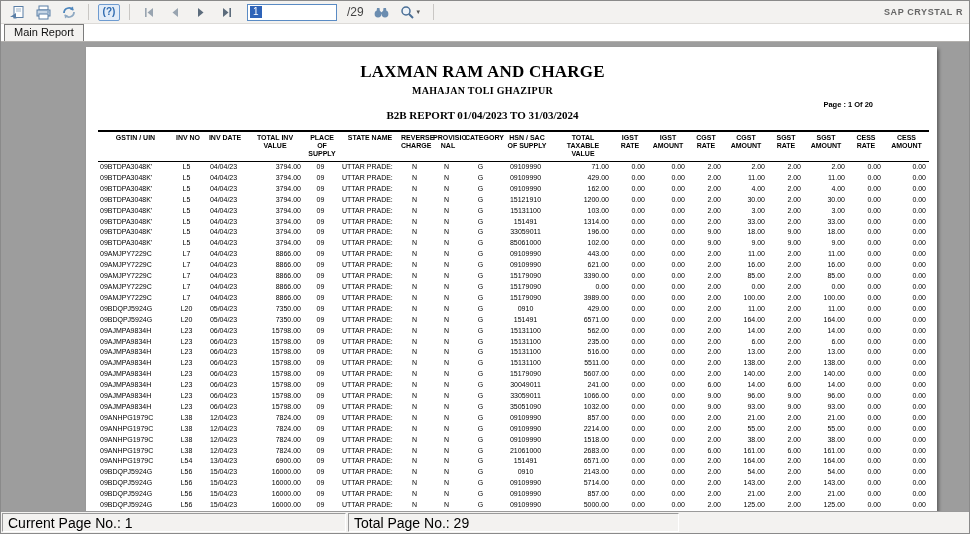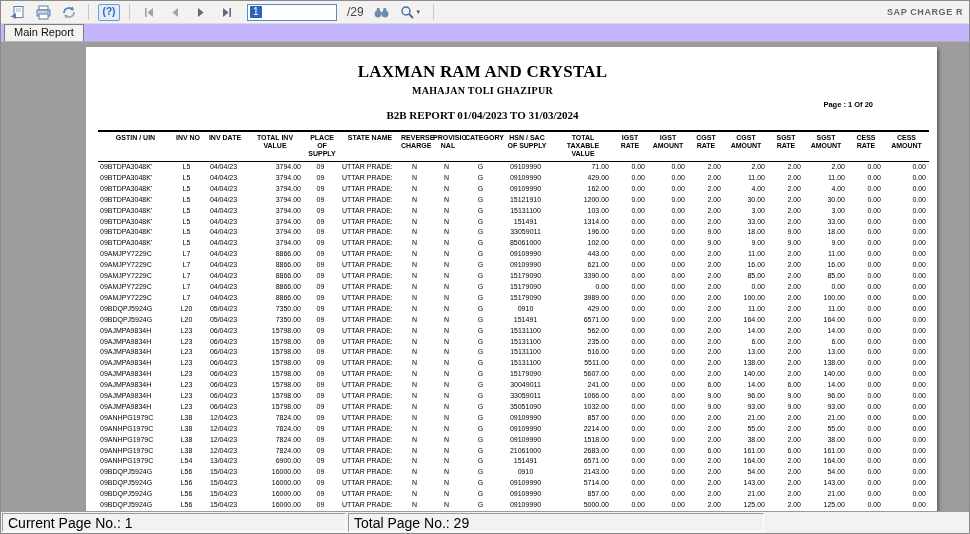--- a/index.html
+++ b/index.html
@@ -32,21 +32,21 @@
     background:#2e63b8;color:#fff;font-size:10px;line-height:12px;padding:0 3px;
   }
   .page-total{font-size:12px;color:#444;margin:0 2px 0 4px;}
   .caret{font-size:6px;color:#555;margin-left:1px;}
   .brand{
     margin-left:auto;font-size:9px;font-weight:bold;color:#666;
     letter-spacing:.6px;white-space:nowrap;overflow:hidden;max-width:102px;
   }
   
   .tabstrip{
-    position:absolute;top:23px;left:0;right:0;height:17px;background:#c4b5fd;
+    position:absolute;top:23px;left:0;right:0;height:17px;background:#ffffff;
     border-bottom:1px solid #b3b1ae;
   }
   .tab{
     position:absolute;left:3px;bottom:0;height:15px;padding:1px 9px 0 9px;
     background:#f3f2f0;border:1px solid #7c7c7c;border-bottom:none;
     font-size:11px;color:#111;cursor:pointer;
   }
   
   .content{position:absolute;top:41px;left:0;right:0;bottom:21px;background:#9d9d9d;overflow:hidden;}
   .page{
@@ -88,21 +88,21 @@
   
   .statusbar{
     position:absolute;left:0;right:0;bottom:0;height:21px;background:#f3f2f0;
     border-top:1px solid #9a9a9a;display:flex;align-items:stretch;z-index:10;
   }
   .scell{
     margin:1px;border:1px solid;border-color:#9a9a9a #ffffff #ffffff #9a9a9a;
     font-size:14px;color:#000;padding:1px 5px;display:flex;align-items:center;
     box-sizing:border-box;background:#f3f2f0;
   }
-  .scell.c1{width:344px;} .scell.c2{width:416px;} .scell.c3{flex:1;}
+  .scell.c1{width:344px;} .scell.c2{width:331px;} .scell.c3{flex:1;}
   svg{display:block;}
 </style>
 </head>
 <body>
 <div id="app">
 
   <div class="toolbar">
     <button class="tbtn" title="">
       <span>
         <svg width="16" height="15" viewBox="0 0 16 15">
@@ -184,31 +184,31 @@
     <button class="tbtn" style="width:26px">
       <span>
         <svg width="14" height="14" viewBox="0 0 14 14">
           <circle cx="6" cy="6" r="4" fill="#eef3f8" stroke="#4a6f96" stroke-width="1.5"></circle>
           <line x1="9" y1="9" x2="13" y2="13" stroke="#4a6f96" stroke-width="2"></line>
         </svg>
       </span>
       <span class="caret">▼</span>
     </button>
     <div class="tsep"></div>
-    <div class="brand">SAP CHARGE R</div>
+    <div class="brand">SAP CRYSTAL R</div>
   </div>
 
   <div class="tabstrip">
     <div class="tab">Main Report</div>
   </div>
 
   <div class="content">
     <div class="page">
       <div class="rpt-head">
-        <div class="rpt-title">LAXMAN RAM AND CRYSTAL</div>
+        <div class="rpt-title">LAXMAN RAM AND CHARGE</div>
         <div class="rpt-subtitle">MAHAJAN TOLI  GHAZIPUR</div>
         <div class="rpt-period">B2B REPORT 01/04/2023 TO 31/03/2024</div>
         <div class="page-label">Page : 1 Of 20</div>
       </div>
       <table class="rpt">
         <colgroup>
             <col style="width: 74px;">
             <col style="width: 32px;">
             <col style="width: 42px;">
             <col style="width: 58px;">

